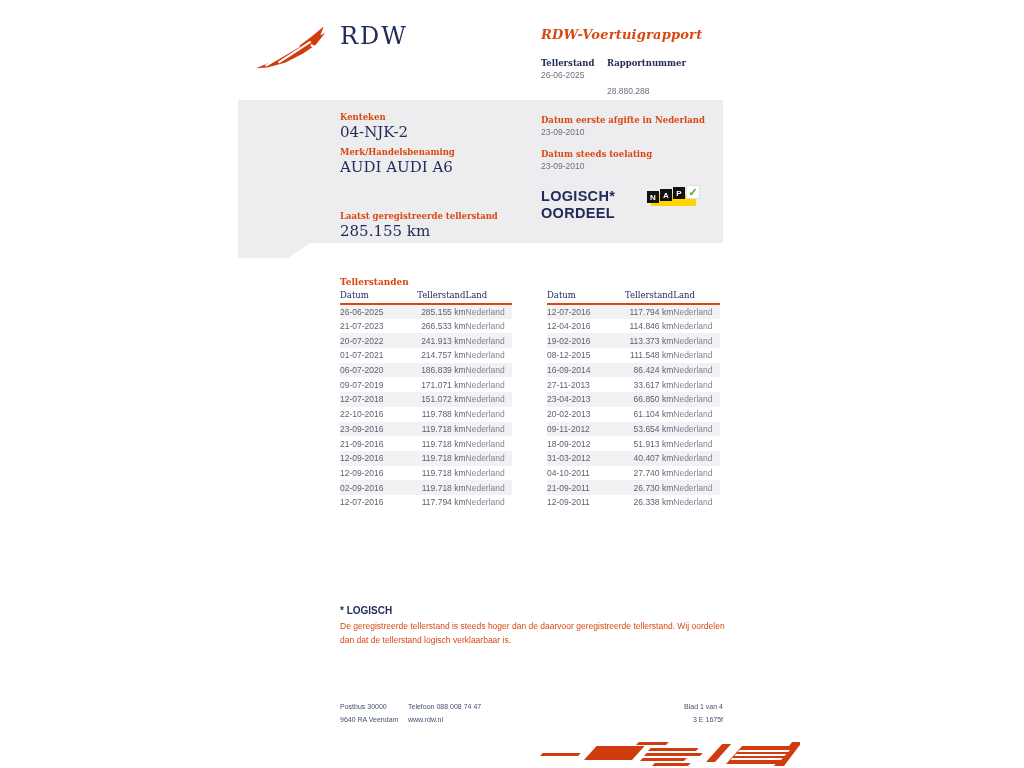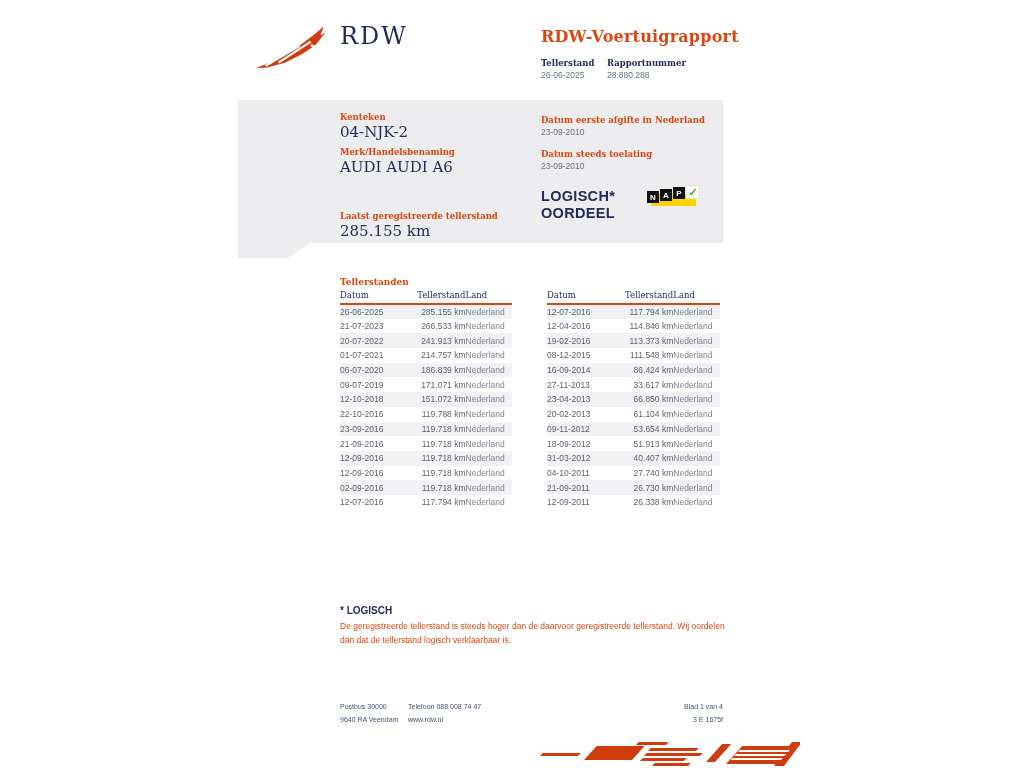--- a/index.html
+++ b/index.html
@@ -14,27 +14,27 @@
   }
   *{margin:0;padding:0;box-sizing:border-box;}
   html,body{width:1024px;height:768px;background:#fff;overflow:hidden;}
   body{font-family:"Liberation Sans",sans-serif;position:relative;color:var(--navy);}
   .abs{position:absolute;}
   .serif{font-family:"DejaVu Serif",serif;}
 
   
   .logo-bird{left:252px;top:24px;width:82px;height:50px;}
   .logo-text{left:340px;top:22px;font-size:24px;letter-spacing:2px;color:var(--navy);}
-  .doc-title{left:541px;top:27px;font-size:16px;font-weight:bold;color:var(--orange);letter-spacing:.2px;}
+  .doc-title{left:541px;top:27px;font-size:13px;font-weight:bold;color:var(--orange);letter-spacing:.2px;font-style:italic;}
   .meta-label{font-family:"DejaVu Serif",serif;font-weight:bold;font-size:8.5px;color:var(--navy);}
   .meta-value{font-size:8.5px;color:var(--meta);}
   .meta-date-label{left:541px;top:58px;}
   .meta-date-value{left:541px;top:70px;}
   .meta-num-label{left:607px;top:58px;}
-  .meta-num-value{left:607px;top:70px;}
+  .meta-num-value{left:607px;top:86px;}
 
   
   .summary-box{left:238px;top:100px;width:485px;height:158px;background:var(--box);
     clip-path:polygon(0 0,485px 0,485px 143px,72px 143px,50px 158px,0 158px);}
   .lbl-orange{font-family:"DejaVu Serif",serif;font-weight:bold;font-size:8.5px;color:var(--orange);}
   .big-value{font-family:"DejaVu Serif",serif;font-size:15px;color:var(--navy);}
   .sm-value{font-size:8.5px;color:var(--meta);}
   .oordeel{left:541px;top:188px;font-size:14.5px;font-weight:bold;line-height:17px;color:var(--navy);letter-spacing:.3px;}
 
   
@@ -155,21 +155,21 @@
         <td class="c1">06-07-2020</td>
         <td class="c2">186.839 km</td>
         <td class="c3">Nederland</td>
       </tr>
       <tr>
         <td class="c1">09-07-2019</td>
         <td class="c2">171.071 km</td>
         <td class="c3">Nederland</td>
       </tr>
       <tr>
-        <td class="c1">12-10-2018</td>
+        <td class="c1">12-07-2018</td>
         <td class="c2">151.072 km</td>
         <td class="c3">Nederland</td>
       </tr>
       <tr>
         <td class="c1">22-10-2016</td>
         <td class="c2">119.788 km</td>
         <td class="c3">Nederland</td>
       </tr>
       <tr>
         <td class="c1">23-09-2016</td>

